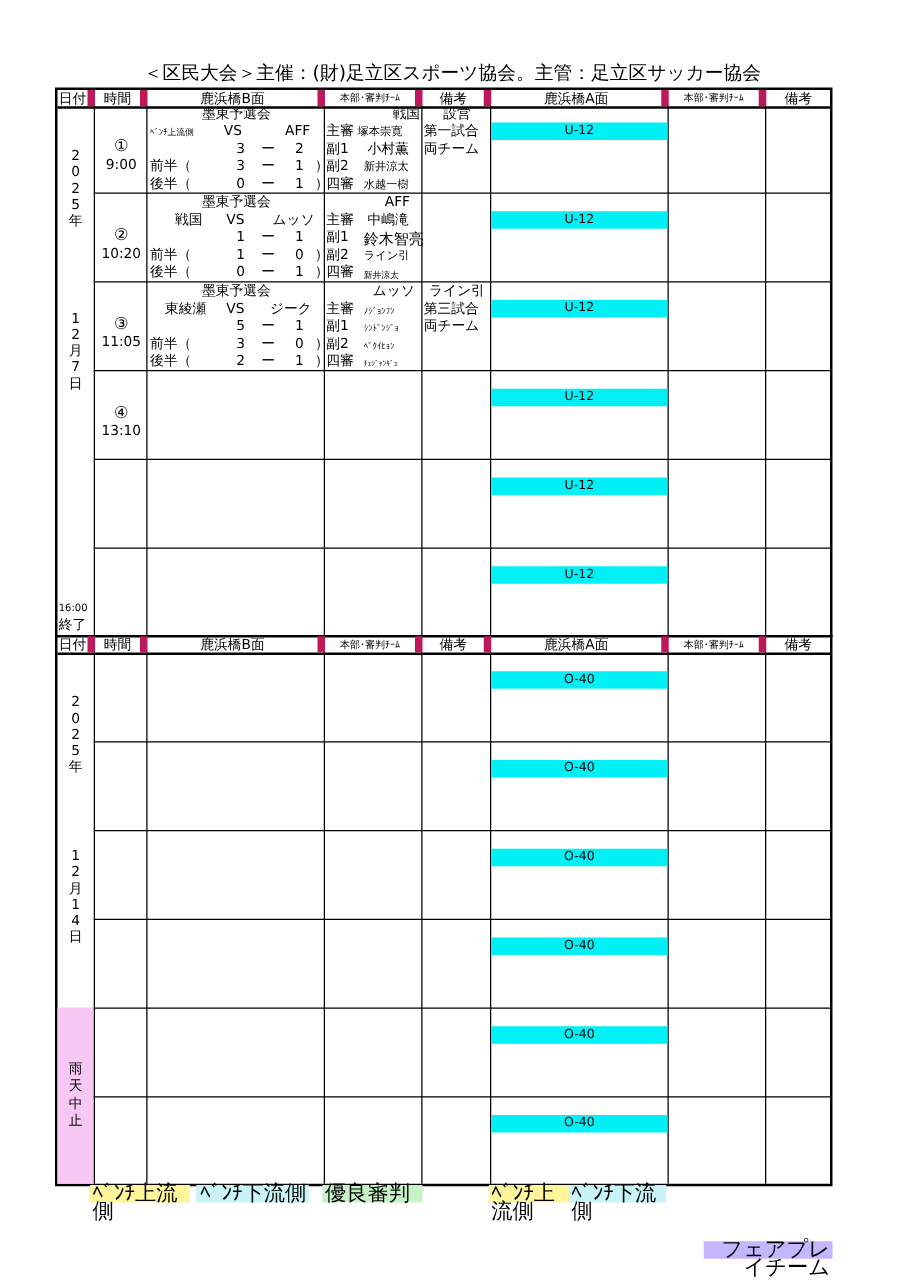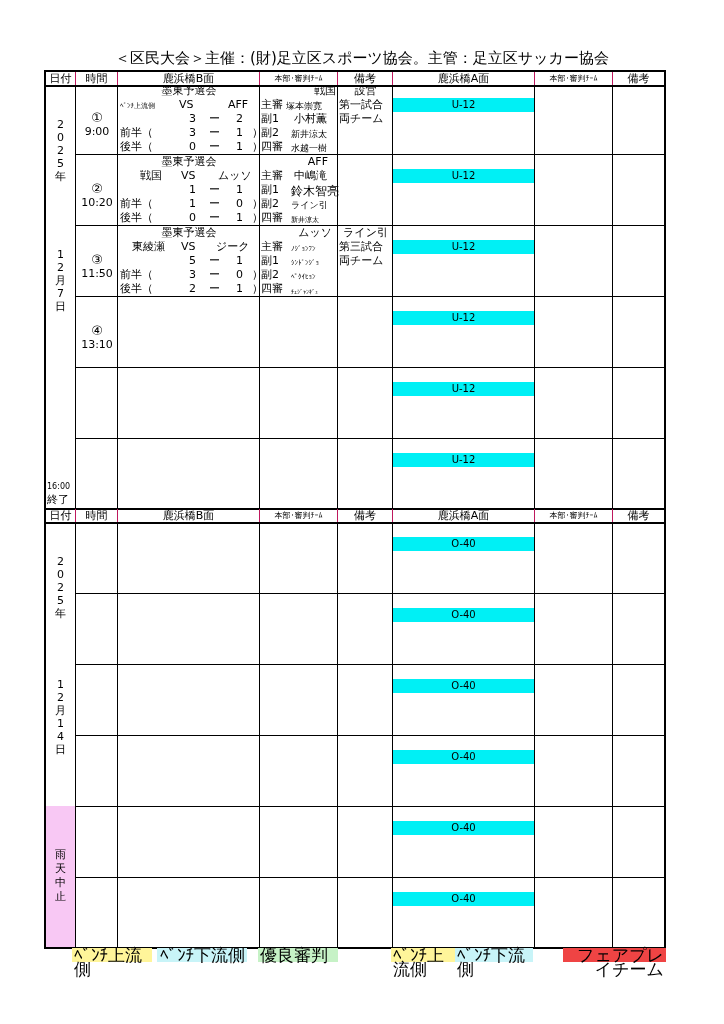--- a/index.html
+++ b/index.html
@@ -1,20 +1,20 @@
 <!DOCTYPE html>
 <html><head>
 <meta charset="utf-8">
 <style>
   html,body{margin:0;padding:0;background:#fff;}
   body{width:724px;height:1024px;position:relative;font-family:"DejaVu Sans","Liberation Sans",sans-serif;color:#000;overflow:hidden;}
   .title{position:absolute;left:0;width:724px;top:49px;text-align:center;font-size:15px;letter-spacing:0px;}
   .tbl{position:absolute;left:44px;width:622px;border:2px solid #000;box-sizing:border-box;}
   .hdr{position:absolute;left:0;right:0;height:13px;border-bottom:2px solid #000;font-size:11px;}
-  .hc{position:absolute;top:0;height:13px;line-height:13px;text-align:center;border-right:1px solid #be185d;box-sizing:border-box;white-space:nowrap;overflow:hidden;}
+  .hc{position:absolute;top:0;height:13px;line-height:13px;text-align:center;border-right:6px solid #be185d;box-sizing:border-box;white-space:nowrap;overflow:hidden;}
   .hc.small{font-size:8px;}
   .vline{position:absolute;width:0;border-left:1px solid #000;}
   .hline{position:absolute;height:0;border-top:1.5px solid #000;}
   .datecol{position:absolute;left:0;width:29px;text-align:center;font-size:11px;line-height:13px;}
   .cell{position:absolute;font-size:11px;line-height:14px;white-space:nowrap;}
   .band{position:absolute;left:347px;width:141px;height:14px;background:#00f0f5;text-align:center;font-size:10px;line-height:14px;}
   .tiny{font-size:7px;}
   .legend{position:absolute;top:948px;height:14px;font-size:17px;line-height:14px;padding:0 2px;}
 </style>
 </head>
@@ -126,21 +126,21 @@
     <div class="cell" style="left:245px;top:112px;font-size:12px;">鈴木智亮</div>
     <div class="cell" style="left:215px;top:125px;">副2</div>
     <div class="cell" style="left:245px;top:126px;font-size:9px;">ライン引</div>
     <div class="cell" style="left:215px;top:139px;">四審</div>
     <div class="cell" style="left:245px;top:141px;font-size:7px;">新井涼太</div>
     <div class="band" style="top:97px;">U-12</div>
   </div>
 
   <div>
     <div class="cell" style="left:33px;top:181px;width:36px;text-align:center;font-size:13px;">③</div>
-    <div class="cell" style="left:31px;top:195px;width:40px;text-align:center;">11:50</div>
+    <div class="cell" style="left:31px;top:195px;width:40px;text-align:center;">11:05</div>
     <div class="cell" style="left:72px;top:154px;width:142px;text-align:center;">墨東予選会</div>
     <div class="cell" style="left:86px;top:168px;">東綾瀬</div>
     <div class="cell" style="left:135px;top:168px;">VS</div>
     <div class="cell" style="left:170px;top:168px;">ジーク</div>
     <div class="cell" style="left:143px;top:182px;">5</div>
     <div class="cell" style="left:163px;top:182px;">ー</div>
     <div class="cell" style="left:190px;top:182px;">1</div>
     <div class="cell" style="left:74px;top:196px;">前半（</div>
     <div class="cell" style="left:143px;top:196px;">3</div>
     <div class="cell" style="left:163px;top:196px;">ー</div>
@@ -230,13 +230,13 @@
   <div class="band" style="top:241px;">O-40</div>
   <div class="band" style="top:312px;">O-40</div>
   <div class="band" style="top:383px;">O-40</div>
 </div>
 
 <div class="legend" style="left:72px;width:76px;background:#fff59a;">ﾍﾞﾝﾁ上流側</div>
 <div class="legend" style="left:157px;width:86px;background:#c8f4f8;text-align:right;">ﾍﾞﾝﾁ下流側</div>
 <div class="legend" style="left:258px;width:76px;background:#c6f2c6;">優良審判</div>
 <div class="legend" style="left:391px;width:62px;background:#fff59a;">ﾍﾞﾝﾁ上流側</div>
 <div class="legend" style="left:455px;width:74px;background:#c8f4f8;">ﾍﾞﾝﾁ下流側</div>
-<div class="legend" style="left:563px;width:99px;background:#ef4444;text-align:right;">フェアプレイチーム</div>
+<div class="legend" style="left:563px;width:99px;background:#c4b5fd;text-align:right;margin-top:45px;">フェアプレイチーム</div>
 
 </body></html>

